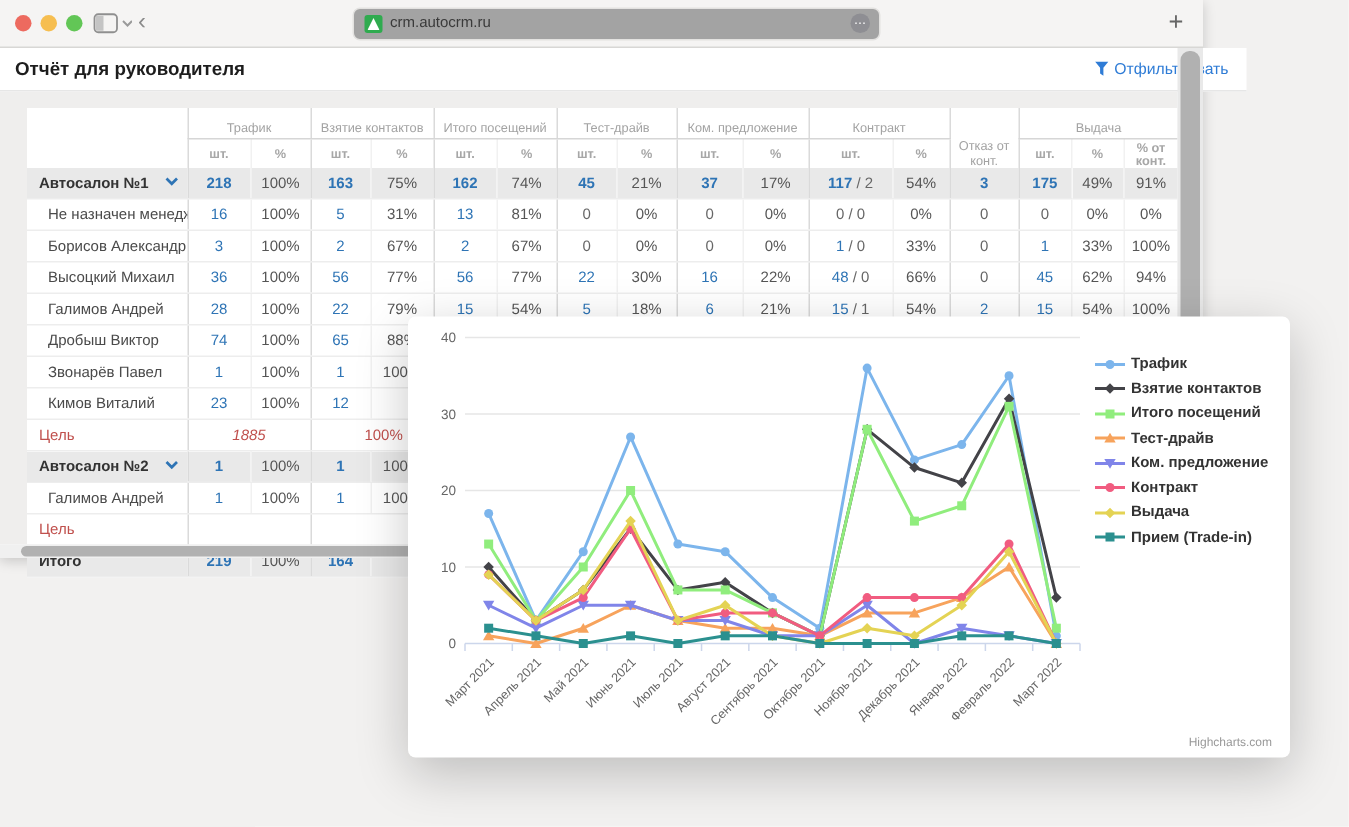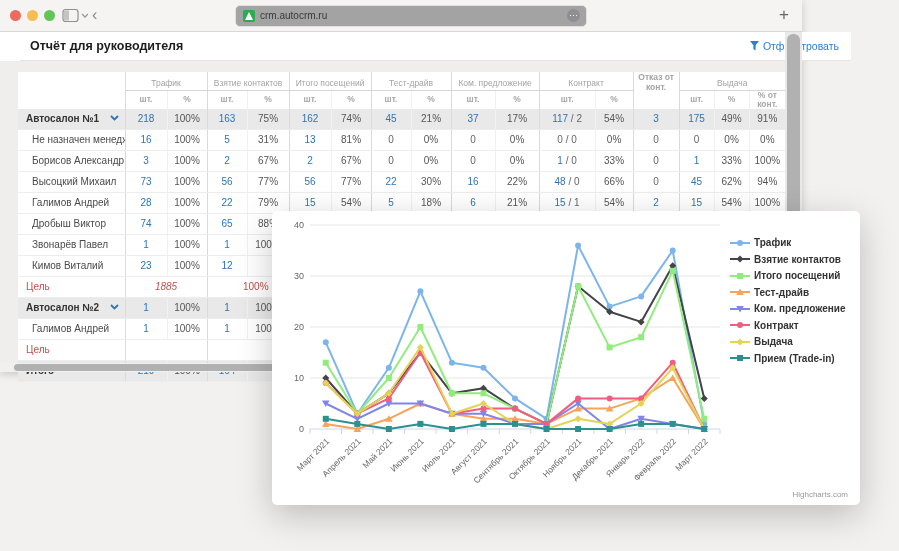--- a/index.html
+++ b/index.html
@@ -16,40 +16,40 @@
   .back-btn{position:absolute;left:92px;top:4px;font-size:16px;color:#8a8a8a;line-height:22px;}
   .urlbar{position:absolute;left:235px;top:5px;width:350px;height:20px;background:#a3a3a3;
     border:1px solid #e3e2e0;border-radius:5px;}
   .favicon{position:absolute;left:7px;top:4px;width:12px;height:12px;border-radius:2px;background:#2fab4f;}
   .favicon svg{position:absolute;left:2px;top:2px;}
   .url-text{position:absolute;left:24px;top:4px;font-size:10px;color:#3a3a3a;}
   .more-badge{position:absolute;right:6px;top:3px;width:13px;height:13px;border-radius:50%;background:#8e8e93;
     color:#fff;font-size:8px;line-height:13px;text-align:center;letter-spacing:.5px;}
   .newtab{position:absolute;right:6px;top:3px;font-size:17px;color:#666;width:24px;height:24px;text-align:center;line-height:24px;}
   
-  .page-header{position:absolute;left:0;top:32px;width:831px;height:28px;background:#fff;border-bottom:1px solid #e6e6e6;margin-left:20px;}
+  .page-header{position:absolute;left:0;top:32px;width:831px;height:28px;background:#fff;border-bottom:1px solid #e6e6e6;}
   .page-title{position:absolute;left:10px;top:7px;font-size:12.5px;font-weight:bold;color:#1d1d1d;}
   .filter-btn{position:absolute;right:12px;top:8px;font-size:10.5px;color:#2f7cd6;display:flex;align-items:center;gap:4px;}
   .content{position:absolute;left:0;top:61px;width:785px;height:302px;background:#efeeed;}
   
   table{border-collapse:collapse;table-layout:fixed;background:#fff;margin:11px 0 0 18px;width:767px;font-size:10px;}
   th,td{padding:0;overflow:hidden;white-space:nowrap;}
   thead .grp{height:16px;font-size:8.5px;font-weight:normal;color:#a3a3a3;border-bottom:1px solid #d6d6d6;vertical-align:bottom;padding-bottom:2px;}
-  thead .otk{font-size:8.5px;font-weight:bold;color:#a3a3a3;vertical-align:top;padding-top:0;white-space:normal;line-height:1.2;border-bottom:none;}
+  thead .otk{font-size:8.5px;font-weight:normal;color:#a3a3a3;vertical-align:top;padding-top:20px;white-space:normal;line-height:1.2;border-bottom:none;}
   thead .sub{height:14px;font-size:8.5px;font-weight:bold;color:#a7a7a7;white-space:normal;line-height:1.05;vertical-align:middle;}
   tbody td{height:20px;text-align:center;color:#555;border-bottom:1px solid #ededed;}
   td.name{text-align:left;padding-left:8px;color:#4a4a4a;position:relative;}
   tr.member td.name{padding-left:14px;}
   tr.group td,tr.total td{background:#e9e9e9;}
   tr.group td.name,tr.total td.name{font-weight:bold;color:#333;margin-left:34px;}
   .gl{border-left:1px solid #dadada;}
   .sl{border-left:1px solid #f1f1f1;}
   .num{color:#2e74b5;}
   .zero{color:#666;}
-  tr.group .num,tr.total .num{font-weight:normal;text-align:center;}
+  tr.group .num,tr.total .num{font-weight:bold;text-align:center;}
   .slash{color:#666;}
   tr.goal td{color:#c0504d;}
   .goal-num{text-align:center;font-style:italic;}
   .goal-pct{text-align:right;padding-right:20px;}
   .chev{position:absolute;right:6px;top:6px;}
   
   .vscroll{position:absolute;left:785px;top:32px;width:17px;height:331px;background:#e9e9e9;}
   .vthumb{position:absolute;left:2px;top:2px;width:13px;height:318px;background:#b1b1b1;border-radius:6px;}
   .hscroll{position:absolute;left:0;top:363px;width:785px;height:9px;background:#f0f0f0;}
   .hthumb{position:absolute;left:14px;top:1px;width:760px;height:7px;background:#b1b1b1;border-radius:4px;}
@@ -208,21 +208,21 @@
               <td class="sl">0%</td>
               <td class="gl"><span class="num">1 </span><span class="slash">/ 0</span></td>
               <td class="sl">33%</td>
               <td class="gl"><span class="zero">0</span></td>
               <td class="gl"><span class="num">1</span></td>
               <td class="sl">33%</td>
               <td class="sl">100%</td>
             </tr>
             <tr class="member">
               <td class="name"><span>Высоцкий Михаил</span></td>
-              <td class="gl"><span class="num">73</span></td>
+              <td class="gl"><span class="num">36</span></td>
               <td class="sl">100%</td>
               <td class="gl"><span class="num">56</span></td>
               <td class="sl">77%</td>
               <td class="gl"><span class="num">56</span></td>
               <td class="sl">77%</td>
               <td class="gl"><span class="num">22</span></td>
               <td class="sl">30%</td>
               <td class="gl"><span class="num">16</span></td>
               <td class="sl">22%</td>
               <td class="gl"><span class="num">48 </span><span class="slash">/ 0</span></td>

